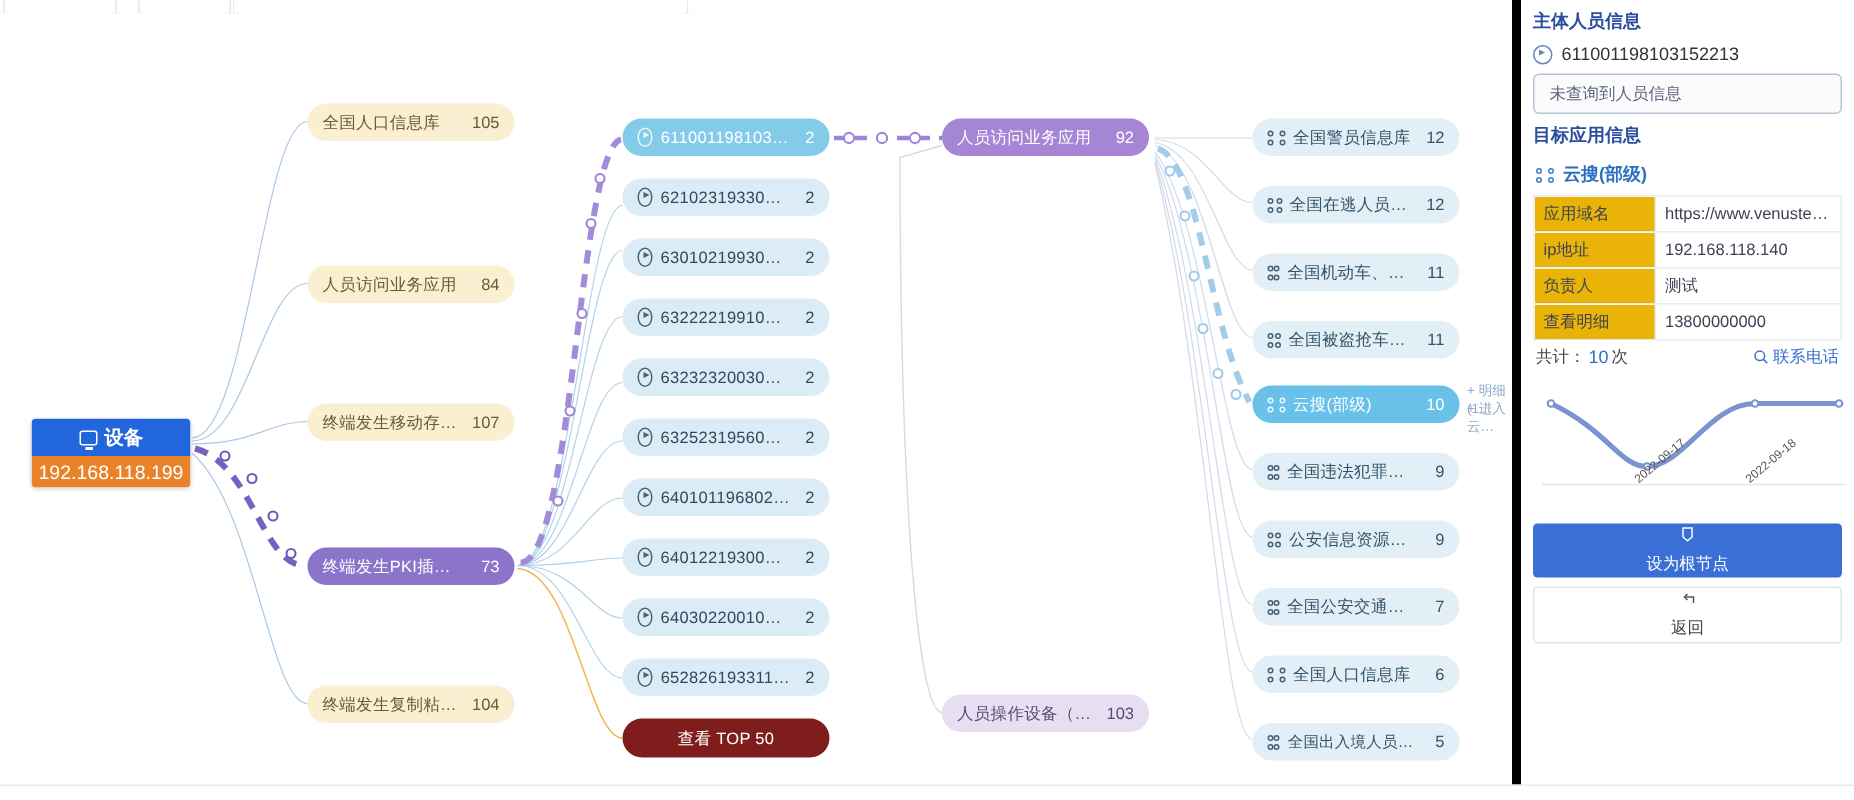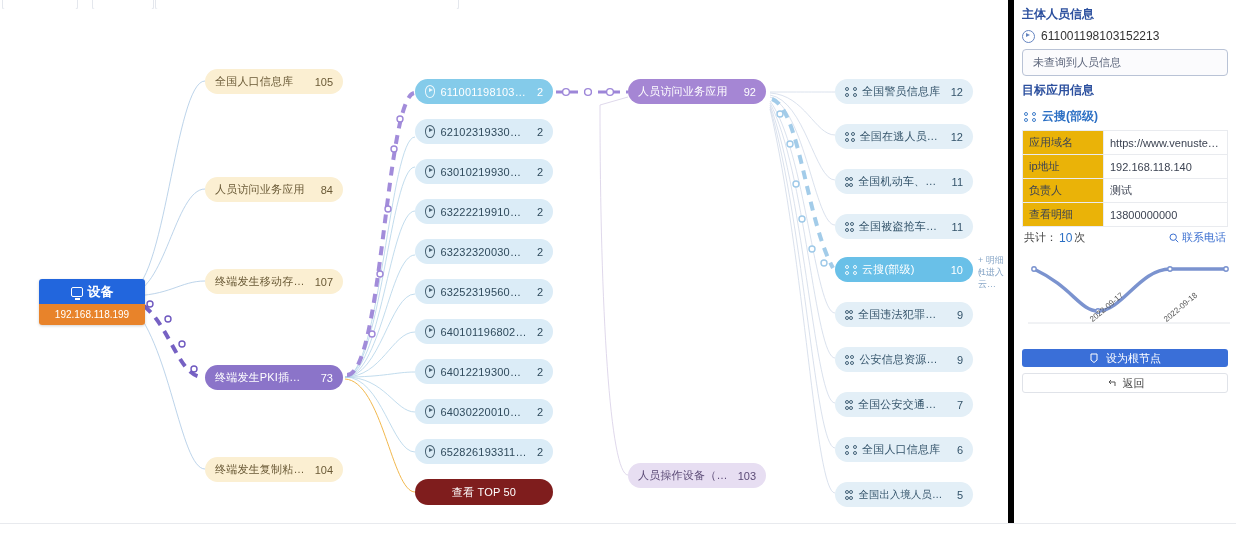--- a/index.html
+++ b/index.html
@@ -35,21 +35,21 @@
   .node .ncount{margin-left:auto;padding-left:10px;font-size:11px;}
   .node .nicon{margin-right:5px;display:inline-flex;align-items:center;}
 
   
   .root-node{position:absolute;width:106px;border-radius:3px;overflow:hidden;
     box-shadow:0 1px 3px rgba(0,0,0,.18);}
   .root-head{height:25px;background:#2266dd;color:#fff;display:flex;
     align-items:center;justify-content:center;gap:5px;
     font-size:13px;font-weight:bold;}
   .root-ip{height:21px;background:#e8832a;color:#fff;display:flex;
-    align-items:center;justify-content:center;font-size:10px;}
+    align-items:center;justify-content:center;font-size:13px;}
 
   
   .n-cream{background:#fbefd2;color:#6a5a36;width:138px;}
   
   .n-purple-sel{background:#8b74c9;color:#fff;width:138px;}
   
   .n-blue{background:#dbecf7;color:#2f4a5c;width:138px;}
   
   .n-blue-sel{background:#84cbea;color:#fff;width:138px;}
   
@@ -106,22 +106,22 @@
   .p-total{display:flex;align-items:center;padding:3px 2px 0 2px;font-size:11px;color:#444;}
   .p-total b{color:#2b6fc4;font-weight:normal;padding:0 2px;font-size:12px;}
   .p-detail{margin-left:auto;color:#3b6fd0;display:flex;align-items:center;gap:3px;
     font-size:11px;cursor:pointer;}
   .chartbox{position:relative;height:96px;margin:2px 0 4px 0;}
   .chartbox svg{position:absolute;left:0;top:0;}
   .xlab{position:absolute;font-size:8px;color:#555;transform:rotate(-40deg);
     transform-origin:left top;white-space:nowrap;}
   .ylab{position:absolute;left:-1px;font-size:8px;color:#9aa3b4;
     writing-mode:vertical-rl;}
-  .btn{height:18px;border-radius:3px;display:flex;align-items:center;
-    justify-content:center;gap:6px;font-size:11px;cursor:pointer;margin-top:6px;}
+  .btn{height:36px;border-radius:3px;display:flex;align-items:center;
+    justify-content:center;gap:6px;font-size:11px;cursor:pointer;margin-top:6px;flex-direction:column;}
   .btn-primary{background:#3a6fd8;color:#fff;}
   .btn-plain{background:#fff;color:#444;border:1px solid #e0e3e9;}
 
   .footerline{position:absolute;left:0;bottom:0;width:1236px;height:9px;
     border-top:1px solid #e8eaee;background:#fff;}
 </style>
 </head>
 <body>
 
 <div class="app">
@@ -209,21 +209,21 @@
           <circle cx="802" cy="210" r="3"></circle>
         <circle cx="812" cy="240" r="3"></circle>
           <circle cx="824" cy="254" r="3"></circle>
       </g>
 
       <g fill="none" stroke="#d8cfe6" stroke-width="0.9" opacity="0.9">
         <path d="M628,466 C610,466 600,300 600,96 L628,88"></path>
       </g>
     </svg>
 
-    <div class="root-node" style="left:39px;top:270px;">
+    <div class="root-node" style="left:21px;top:270px;">
       <div class="root-head">
         <span class="ic-mon"></span>
         <span>设备</span>
       </div>
       <div class="root-ip">192.168.118.199</div>
     </div>
 
     <div class="node n-cream" style="left:205px;top:60px;">
       <span class="nlabel">全国人口信息库</span>
       <span class="ncount">105</span>

